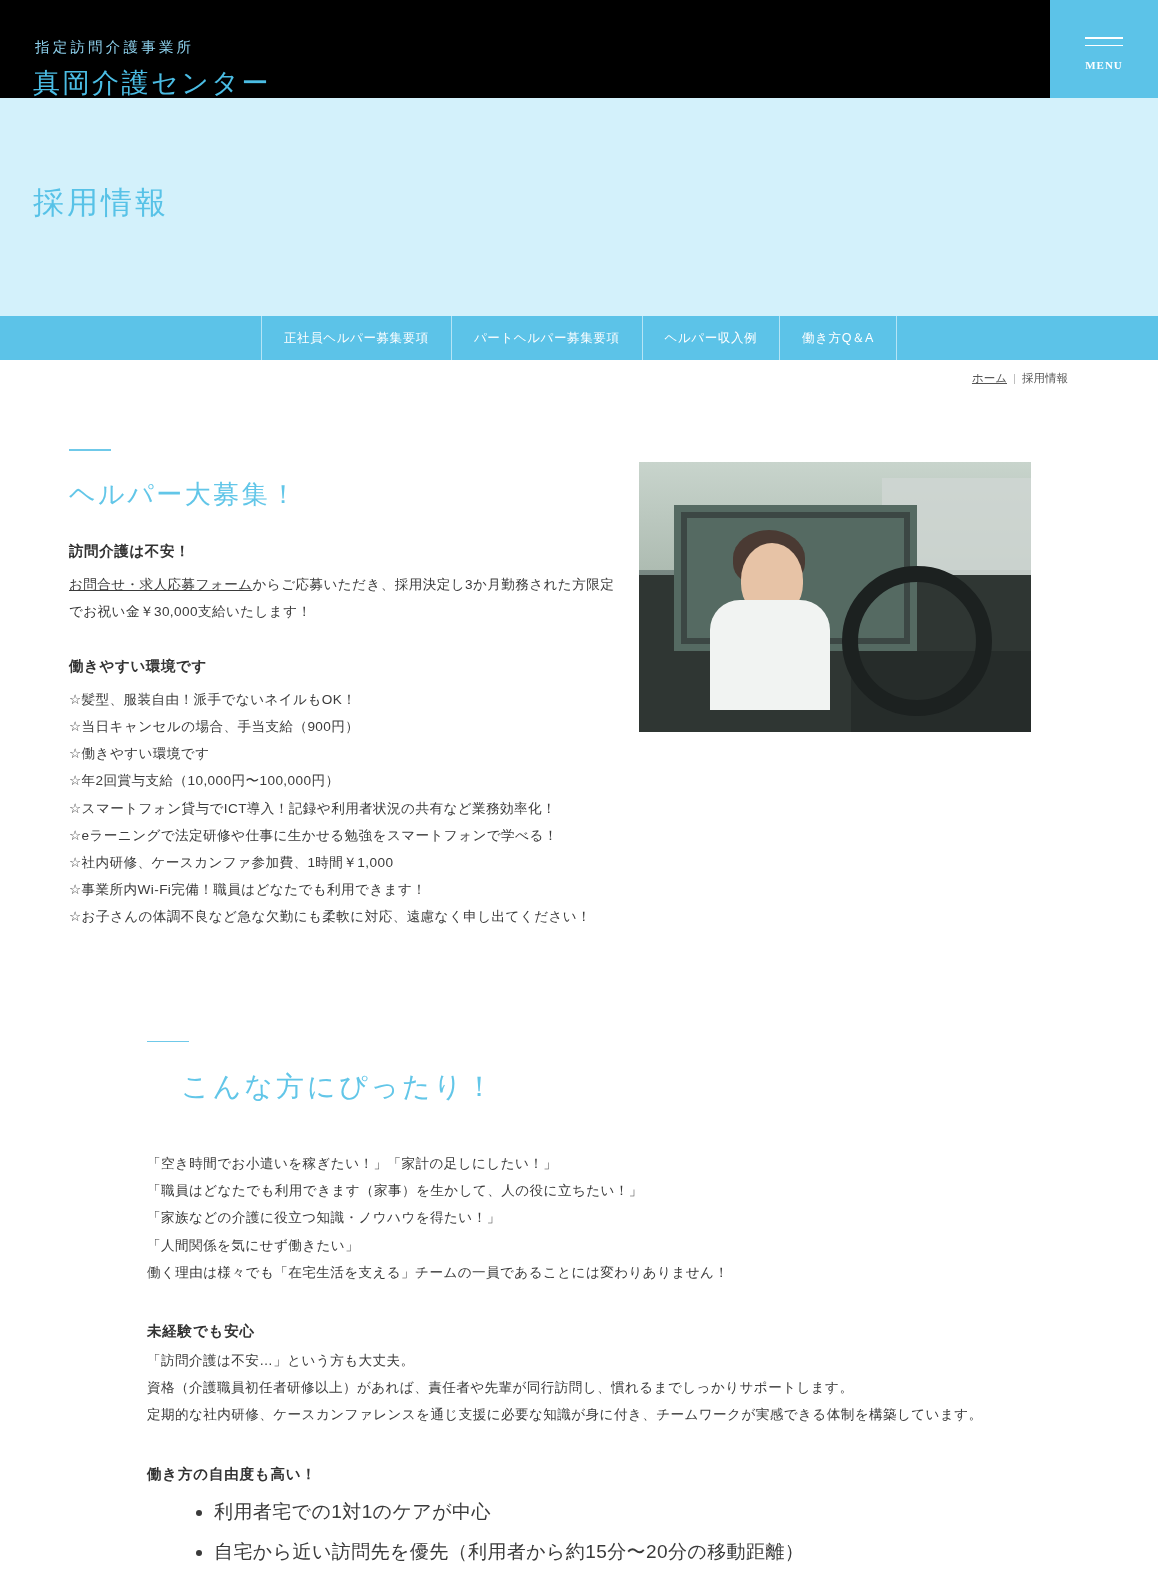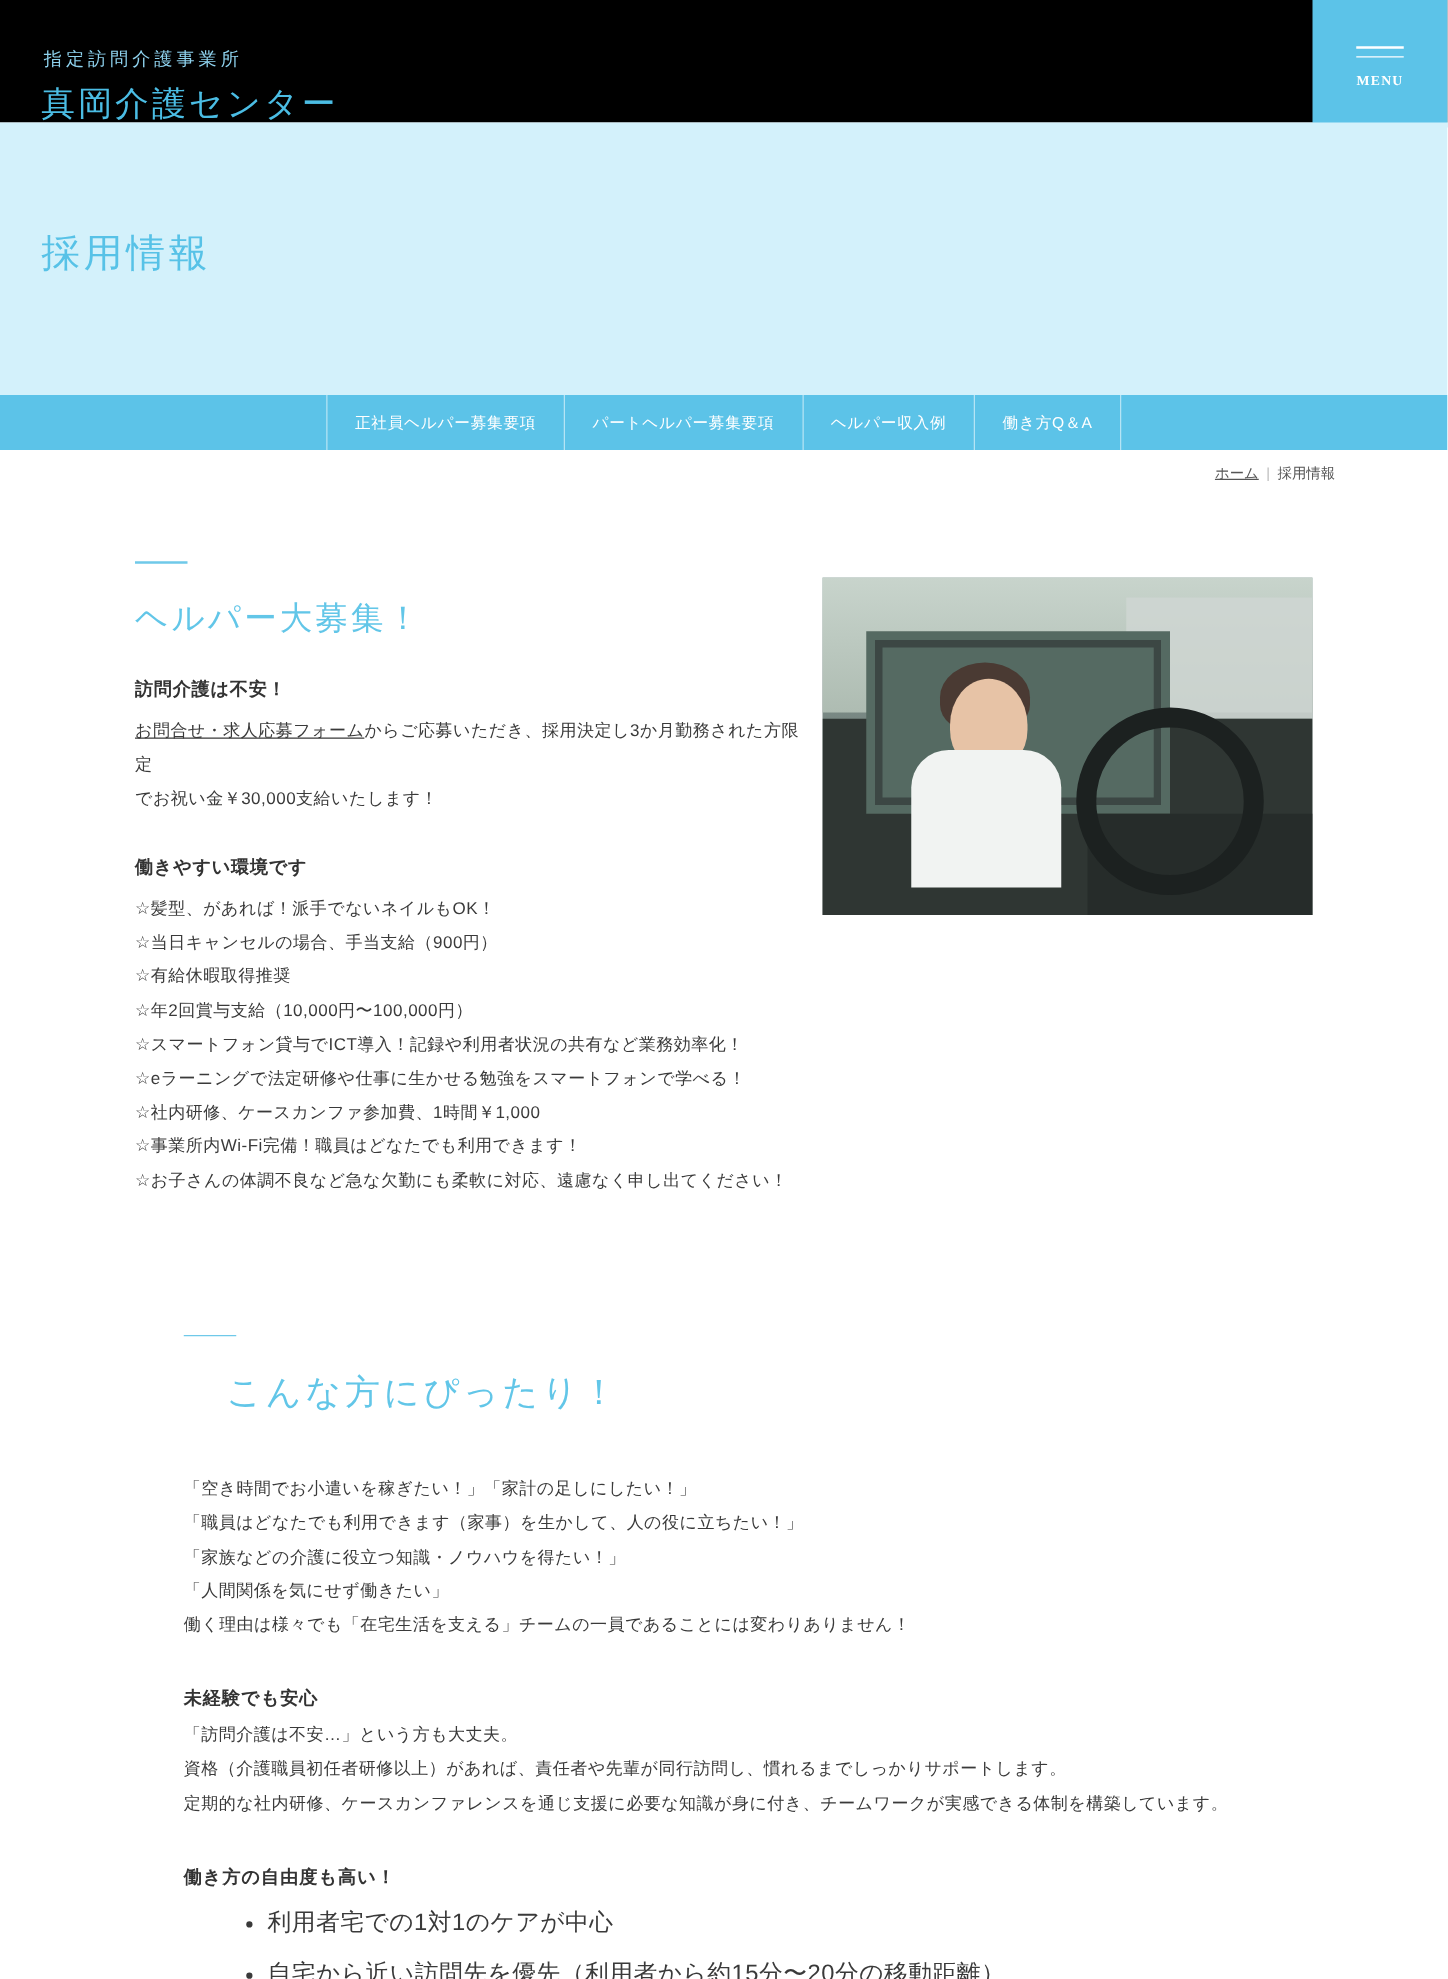--- a/index.html
+++ b/index.html
@@ -126,21 +126,21 @@
 
   .sec-title {
     color: #62c6e8;
     font-weight: 500;
     margin: 0 0 30px 0;
   }
 
   
   .sec1 {
     display: flex;
-    padding: 0 108px;
+    padding: 0 69px;
     margin-top: 63px;
     align-items: flex-start;
   }
   .sec1-left { width: 560px; }
   .sec1 .rule { margin-left: 0; }
   .sec1 .sec-title {
     font-size: 26px;
     letter-spacing: 2.5px;
     margin-left: 0;
   }
@@ -282,23 +282,23 @@
         <div class="rule"></div>
         <h2 class="sec-title">ヘルパー大募集！</h2>
 
         <p class="lead">訪問介護は不安！</p>
         <p class="body-text"><a href="#">お問合せ・求人応募フォーム</a><span>からご応募いただき、採用決定し3か月勤務された方限定</span><br><span>でお祝い金￥30,000支給いたします！</span></p>
 
         <div class="gap"></div>
 
         <p class="lead">働きやすい環境です</p>
         <p class="body-text">
-          <span>☆髪型、があれば！派手でないネイルもOK！</span><br>
+          <span>☆髪型、服装自由！派手でないネイルもOK！</span><br>
           <span>☆当日キャンセルの場合、手当支給（900円）</span><br>
-          <span>☆有給休暇取得推奨</span><br>
+          <span>☆働きやすい環境です</span><br>
           <span>☆年2回賞与支給（10,000円〜100,000円）</span><br>
           <span>☆スマートフォン貸与でICT導入！記録や利用者状況の共有など業務効率化！</span><br>
           <span>☆eラーニングで法定研修や仕事に生かせる勉強をスマートフォンで学べる！</span><br>
           <span>☆社内研修、ケースカンファ参加費、1時間￥1,000</span><br>
           <span>☆事業所内Wi-Fi完備！職員はどなたでも利用できます！</span><br>
           <span>☆お子さんの体調不良など急な欠勤にも柔軟に対応、遠慮なく申し出てください！</span>
         </p>
       </div>
 
       <div class="sec1-right">

